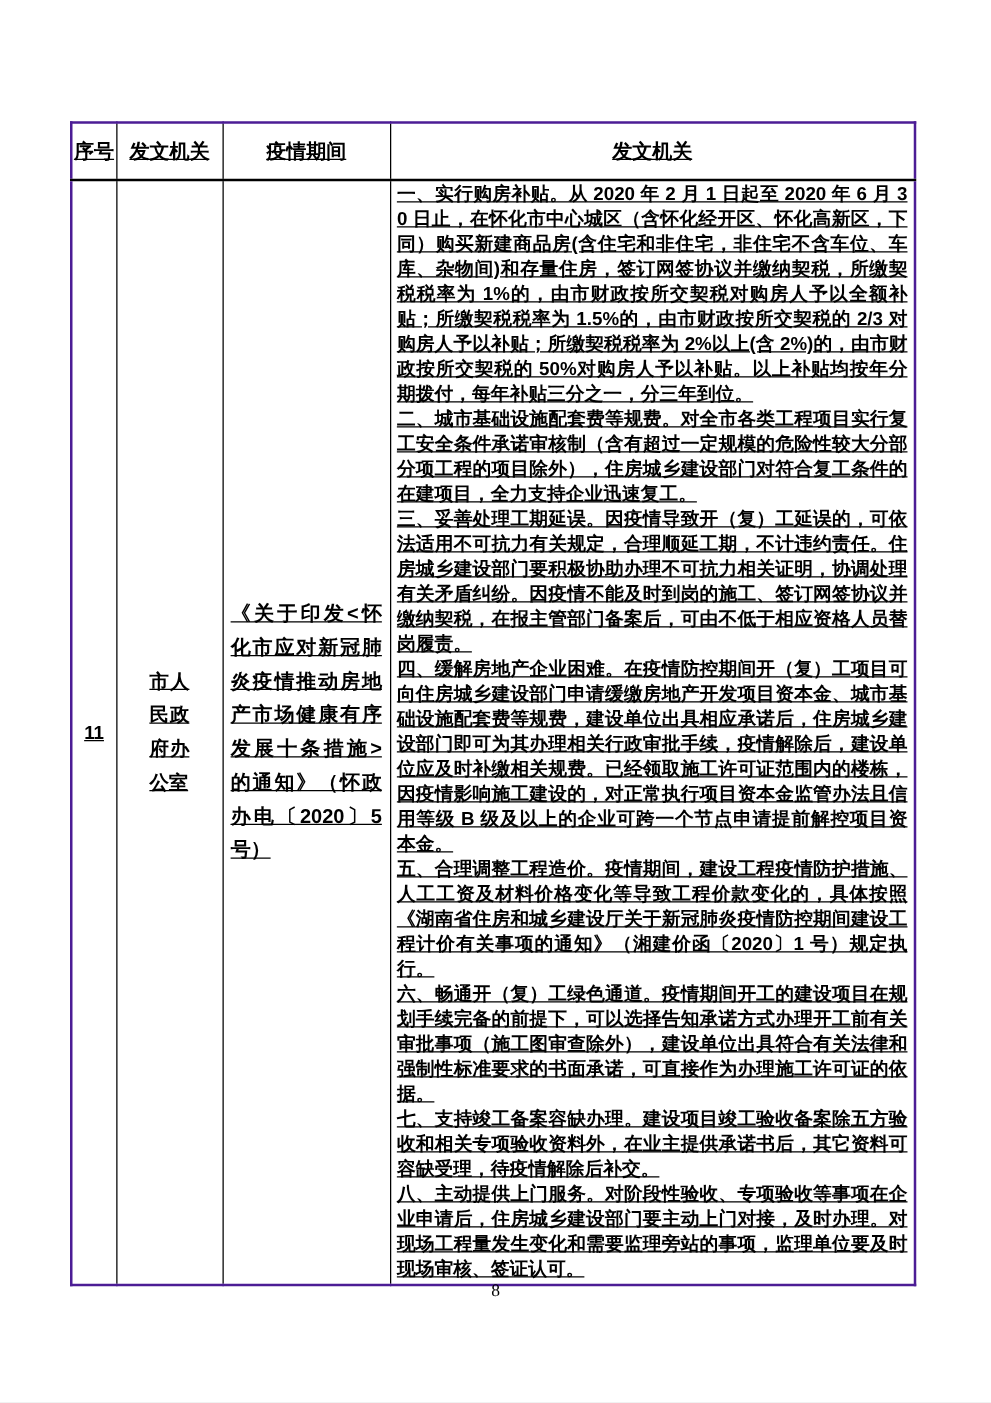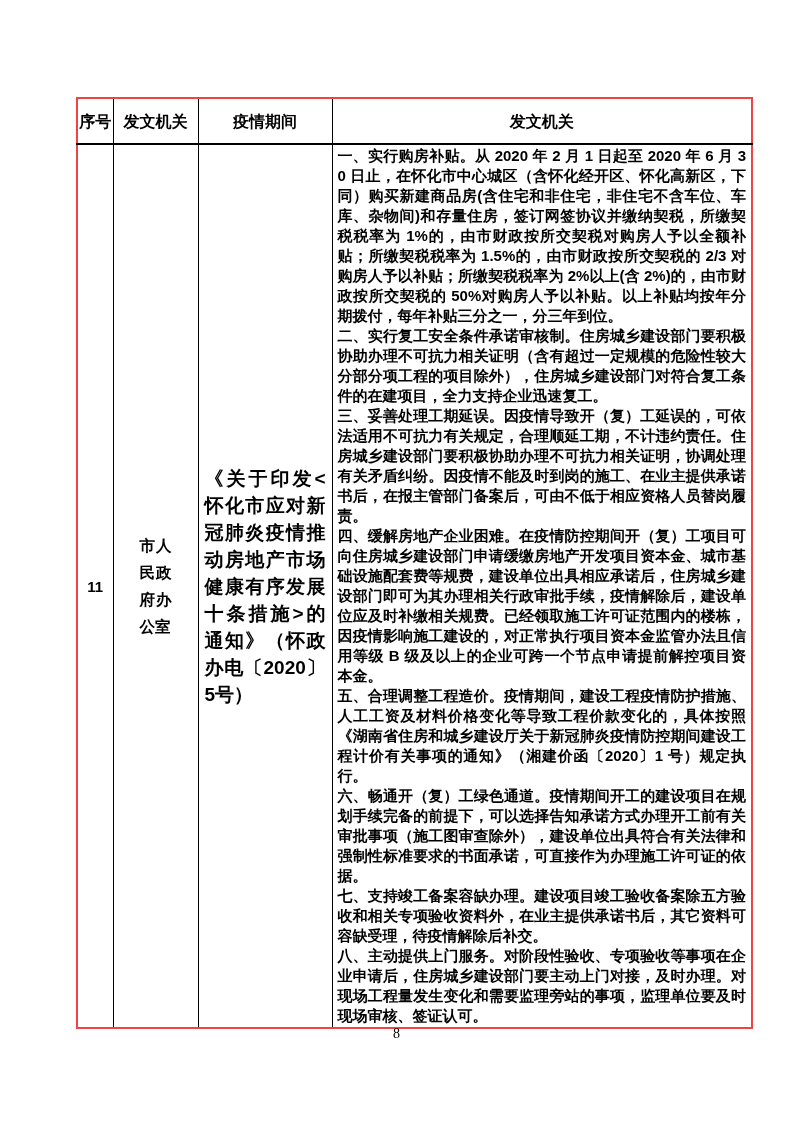--- a/index.html
+++ b/index.html
@@ -8,26 +8,27 @@
     width: 793px;
     height: 1122px;
     background: #ffffff;
     margin: 0 auto;
     font-family: "Liberation Sans", sans-serif;
     color: #000000;
     overflow: hidden;
   }
   table.doc-table {
     position: absolute;
-    left: 76px;
+    left: 56px;
     top: 97px;
     width: 675px;
     border-collapse: collapse;
     table-layout: fixed;
-    border: 2px solid #ef4444;
+    border: 2px solid #4c1d95;
+    text-decoration: underline;
   }
   .doc-table th, .doc-table td {
     border: 1px solid #000000;
   }
   .doc-table thead th {
     height: 40px;
     font-size: 16px;
     font-weight: 700;
     text-align: center;
     vertical-align: middle;
@@ -46,21 +47,21 @@
   td.c-agency .cellwrap {
     font-size: 15.5px;
     font-weight: 700;
     line-height: 27px;
     text-align: justify;
     text-justify: inter-ideograph;
     word-break: break-all;
   }
   td.c-doc { vertical-align: middle; padding: 4px 6px; }
   td.c-doc .cellwrap {
-    font-size: 19px;
+    font-size: 16px;
     font-weight: 700;
     line-height: 27px;
     text-align: justify;
     text-justify: inter-ideograph;
     word-break: break-all;
   }
   td.c-content { vertical-align: top; padding: 1px 5px; }
   td.c-content p {
     margin: 0;
     font-size: 15px;
@@ -105,22 +106,22 @@
       <tr class="data-row">
         <td class="c-index">11</td>
         <td class="c-agency">
           <div class="cellwrap">市人民政府办公室</div>
         </td>
         <td class="c-doc">
           <div class="cellwrap">《关于印发&lt;怀化市应对新冠肺炎疫情推动房地产市场健康有序发展十条措施&gt;的通知》（怀政办电〔2020〕5号）</div>
         </td>
         <td class="c-content">
           <p>一、实行购房补贴。从 2020 年 2 月 1 日起至 2020 年 6 月 30 日止，在怀化市中心城区（含怀化经开区、怀化高新区，下同）购买新建商品房(含住宅和非住宅，非住宅不含车位、车库、杂物间)和存量住房，签订网签协议并缴纳契税，所缴契税税率为 1%的，由市财政按所交契税对购房人予以全额补贴；所缴契税税率为 1.5%的，由市财政按所交契税的 2/3 对购房人予以补贴；所缴契税税率为 2%以上(含 2%)的，由市财政按所交契税的 50%对购房人予以补贴。以上补贴均按年分期拨付，每年补贴三分之一，分三年到位。</p>
-          <p>二、实行复工安全条件承诺审核制。住房城乡建设部门要积极协助办理不可抗力相关证明（含有超过一定规模的危险性较大分部分项工程的项目除外），住房城乡建设部门对符合复工条件的在建项目，全力支持企业迅速复工。</p>
-          <p>三、妥善处理工期延误。因疫情导致开（复）工延误的，可依法适用不可抗力有关规定，合理顺延工期，不计违约责任。住房城乡建设部门要积极协助办理不可抗力相关证明，协调处理有关矛盾纠纷。因疫情不能及时到岗的施工、在业主提供承诺书后，在报主管部门备案后，可由不低于相应资格人员替岗履责。</p>
+          <p>二、城市基础设施配套费等规费。对全市各类工程项目实行复工安全条件承诺审核制（含有超过一定规模的危险性较大分部分项工程的项目除外），住房城乡建设部门对符合复工条件的在建项目，全力支持企业迅速复工。</p>
+          <p>三、妥善处理工期延误。因疫情导致开（复）工延误的，可依法适用不可抗力有关规定，合理顺延工期，不计违约责任。住房城乡建设部门要积极协助办理不可抗力相关证明，协调处理有关矛盾纠纷。因疫情不能及时到岗的施工、签订网签协议并缴纳契税，在报主管部门备案后，可由不低于相应资格人员替岗履责。</p>
           <p>四、缓解房地产企业困难。在疫情防控期间开（复）工项目可向住房城乡建设部门申请缓缴房地产开发项目资本金、城市基础设施配套费等规费，建设单位出具相应承诺后，住房城乡建设部门即可为其办理相关行政审批手续，疫情解除后，建设单位应及时补缴相关规费。已经领取施工许可证范围内的楼栋，因疫情影响施工建设的，对正常执行项目资本金监管办法且信用等级 B 级及以上的企业可跨一个节点申请提前解控项目资本金。</p>
           <p>五、合理调整工程造价。疫情期间，建设工程疫情防护措施、人工工资及材料价格变化等导致工程价款变化的，具体按照《湖南省住房和城乡建设厅关于新冠肺炎疫情防控期间建设工程计价有关事项的通知》（湘建价函〔2020〕1 号）规定执行。</p>
           <p>六、畅通开（复）工绿色通道。疫情期间开工的建设项目在规划手续完备的前提下，可以选择告知承诺方式办理开工前有关审批事项（施工图审查除外），建设单位出具符合有关法律和强制性标准要求的书面承诺，可直接作为办理施工许可证的依据。</p>
           <p>七、支持竣工备案容缺办理。建设项目竣工验收备案除五方验收和相关专项验收资料外，在业主提供承诺书后，其它资料可容缺受理，待疫情解除后补交。</p>
           <p>八、主动提供上门服务。对阶段性验收、专项验收等事项在企业申请后，住房城乡建设部门要主动上门对接，及时办理。对现场工程量发生变化和需要监理旁站的事项，监理单位要及时现场审核、签证认可。</p>
         </td>
       </tr>
     </tbody>
   </table>
 

